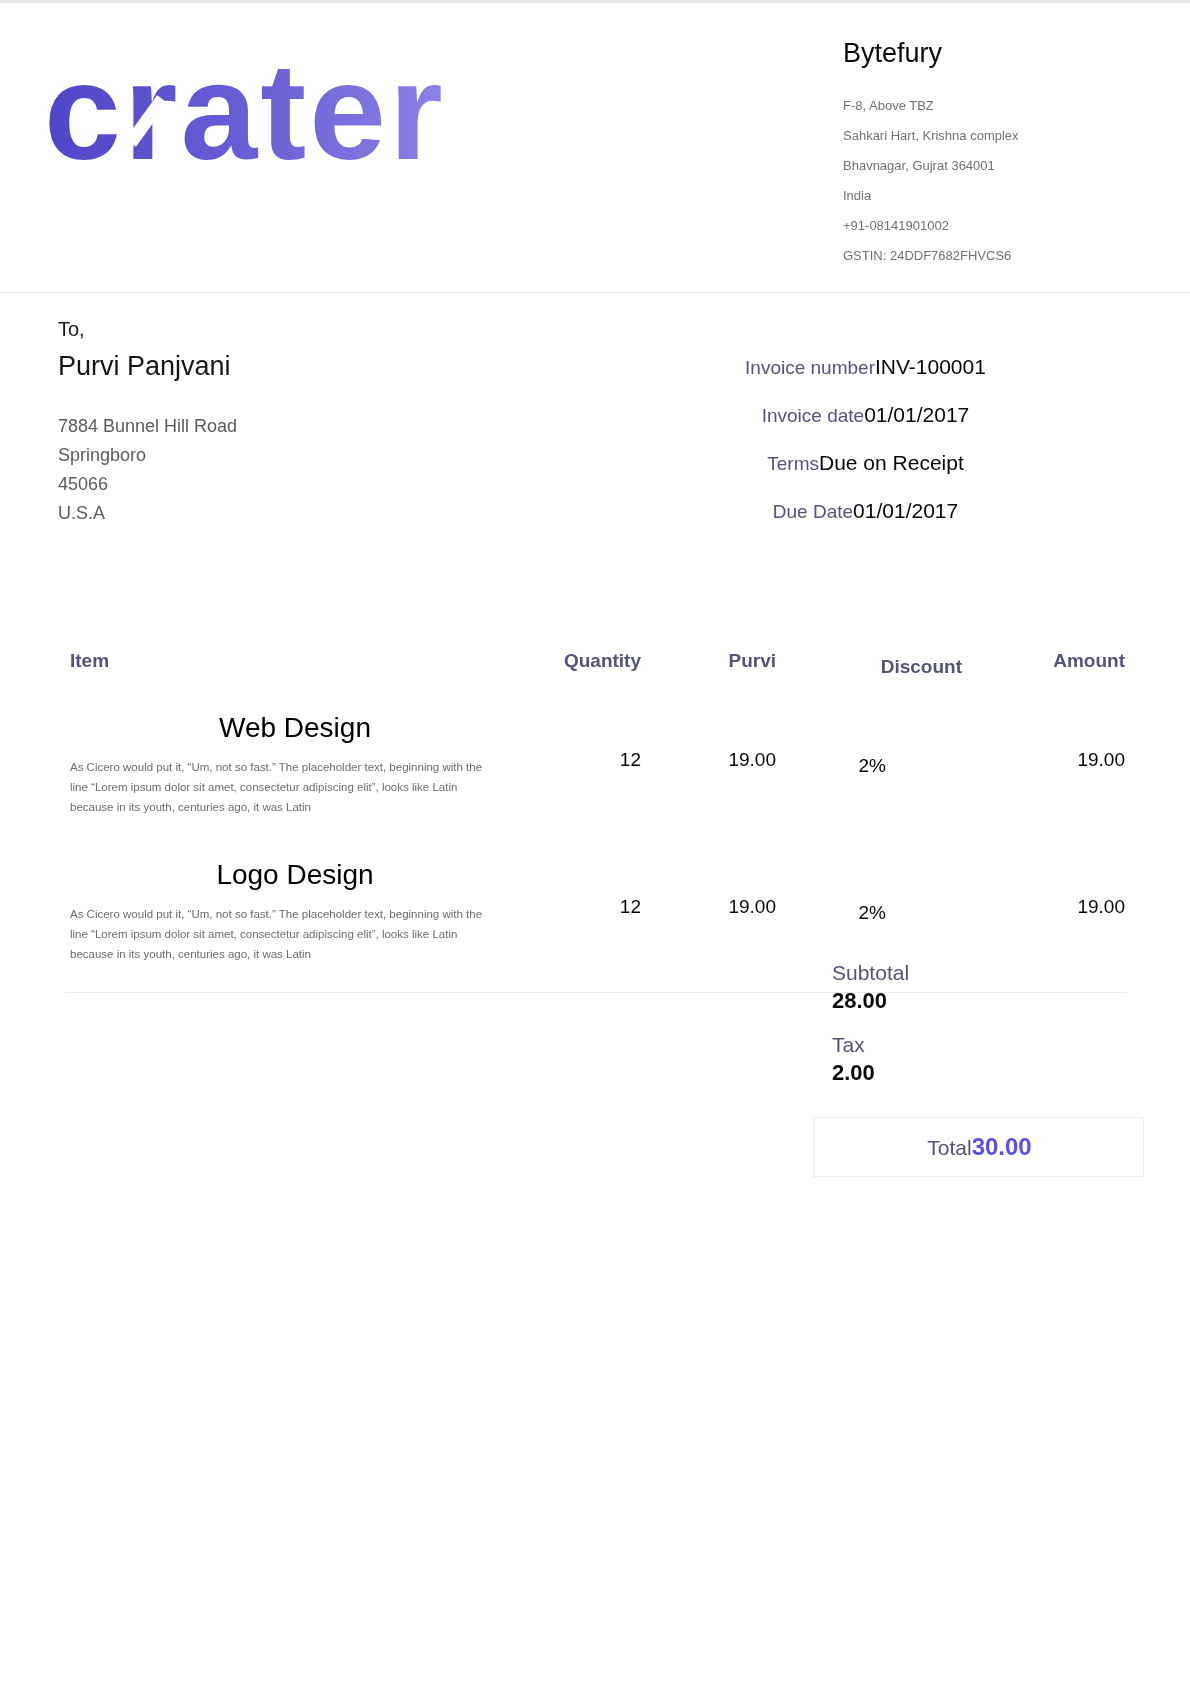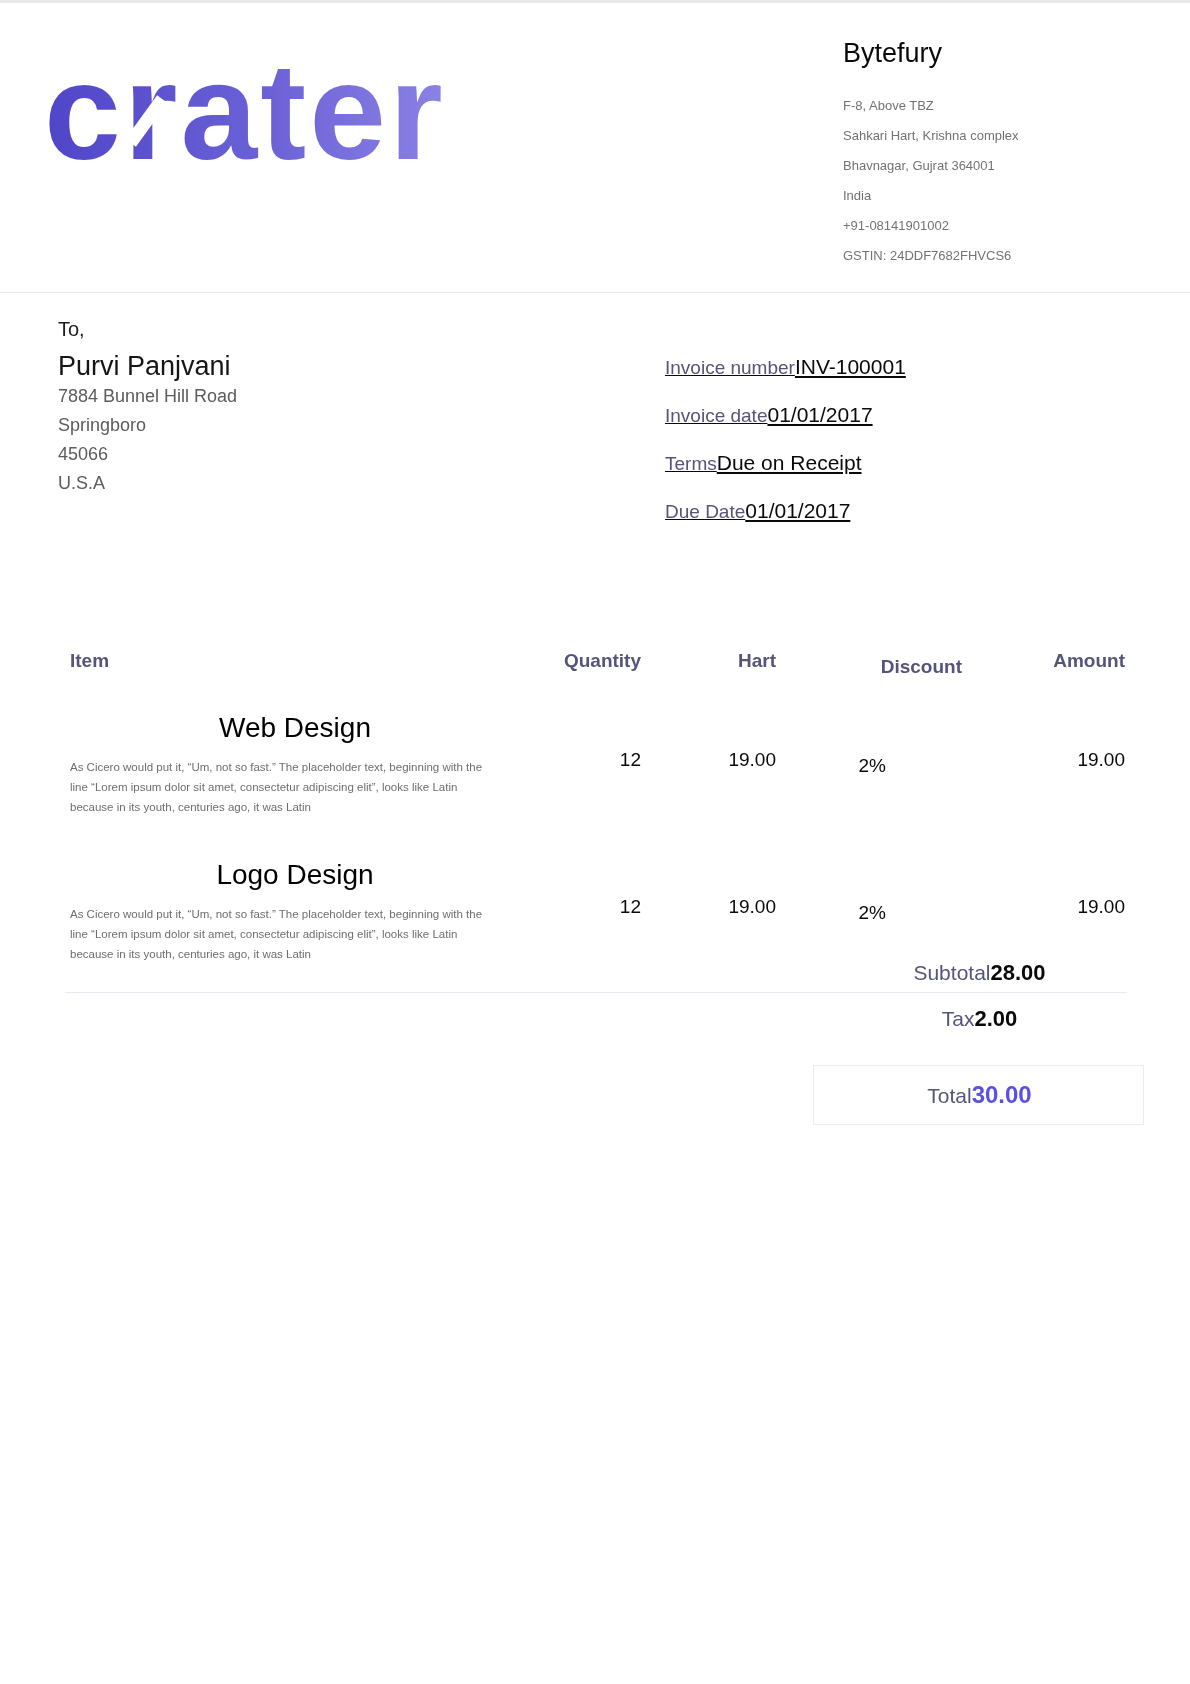--- a/index.html
+++ b/index.html
@@ -24,47 +24,47 @@
   .slash-r-end { left:420px; top:88px; width:11px; height:56px; transform:rotate(33deg); }
 
   
   .company { position:absolute; left:843px; top:38px; width:300px; }
   .company-name { font-size:27px; font-weight:normal; color:#0a0a0d; margin-bottom:22px; }
   .company-address div { font-size:13px; color:#737373; line-height:30px; }
 
   
   .bill-to { position:absolute; left:58px; top:318px; width:360px; }
   .bill-to-label { font-size:20px; color:#1d1d1f; margin-bottom:10px; }
-  .bill-to-name { font-size:27px; color:#161619; margin-bottom:0; }
+  .bill-to-name { font-size:27px; color:#161619; margin-bottom:30px; }
   .bill-to-address div { font-size:18px; color:#5c5c5c; line-height:29px; }
 
   
   .meta { position:absolute; left:665px; top:352px; width:401px; }
-  .meta-row { display:flex; justify-content:flex-start; align-items:baseline; margin-bottom:18px; line-height:29px;text-decoration:underline; }
+  .meta-row { display:flex; justify-content:center; align-items:baseline; margin-bottom:18px; line-height:29px; }
   .meta-label { font-size:19px; color:#55547a; }
   .meta-value { font-size:21px; color:#0a0a0d; }
 
   
   .items { position:absolute; left:70px; top:650px; width:1055px; }
   .items-head { display:flex; font-weight:bold; font-size:19px; color:#55547a; margin-bottom:34px; }
   .col-item { width:450px; text-align:left; }
   .col-qty { width:121px; text-align:right; }
   .col-price { width:135px; text-align:right; }
   .col-discount { width:186px; text-align:right;margin-top:6px; }
   .col-amount { width:163px; text-align:right; }
   .item-row { display:flex; align-items:flex-start; margin-bottom:42px; }
   .item-name { font-size:28px; color:#000000; margin-bottom:13px;text-align:center; }
   .item-desc { font-size:11.5px; color:#6e6e6e; line-height:20px; width:425px; }
   .cell-num { font-size:19px; color:#0a0a0d; padding-top:37px; }
   .item-row .col-discount { padding-right:76px; }
   .items-divider { height:1px; background:#e7eaf3; margin:-14px 0 0 -5px; width:1062px; }
 
   
   .totals { position:absolute; left:813px; top:958px; width:331px; }
-  .totals-row { display:flex; justify-content:center; align-items:baseline; padding:0 17px 0 19px; }
+  .totals-row { display:flex; justify-content:space-between; align-items:baseline; padding:0 17px 0 19px;flex-direction:column; }
   .totals-row.subtotal { margin-bottom:16px; }
   .totals-row.tax { margin-bottom:31px; }
   .totals-label { font-size:21px; color:#55547a; line-height:30px; }
   .totals-value { font-size:22px; font-weight:bold; color:#0a0a0d; }
   .total-box { border:1px solid #ececec; background:#ffffff; padding:15px 17px 15px 19px;
                display:flex; justify-content:center; align-items:baseline; }
   .total-label { font-size:21px; color:#55547a; }
   .total-value { font-size:24px; font-weight:bold; color:#5b50e5; }
 </style>
 </head>
@@ -122,21 +122,21 @@
     <div class="meta-row">
       <span class="meta-label">Due Date</span>
       <span class="meta-value">01/01/2017</span>
     </div>
   </div>
 
   <div class="items">
     <div class="items-head">
       <span class="col-item">Item</span>
       <span class="col-qty">Quantity</span>
-      <span class="col-price">Hart</span>
+      <span class="col-price">Purvi</span>
       <span class="col-discount">Discount</span>
       <span class="col-amount">Amount</span>
     </div>
 
     <div class="item-row">
       <div class="col-item">
         <div class="item-name">Web Design</div>
         <div class="item-desc">As Cicero would put it, “Um, not so fast.” The placeholder text, beginning with the line “Lorem ipsum dolor sit amet, consectetur adipiscing elit”, looks like Latin because in its youth, centuries ago, it was Latin</div>
       </div>
       <span class="col-qty cell-num">12</span>

